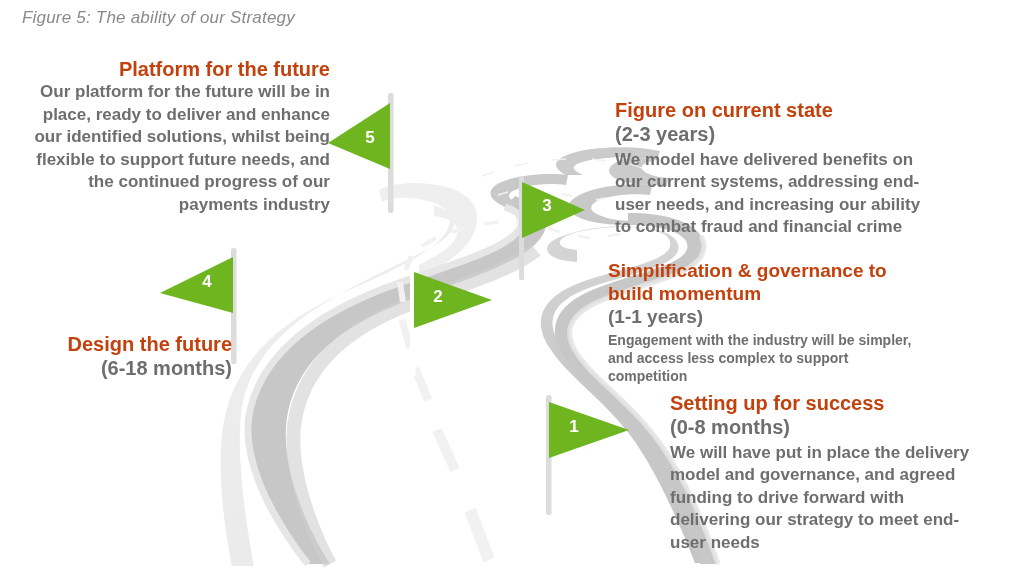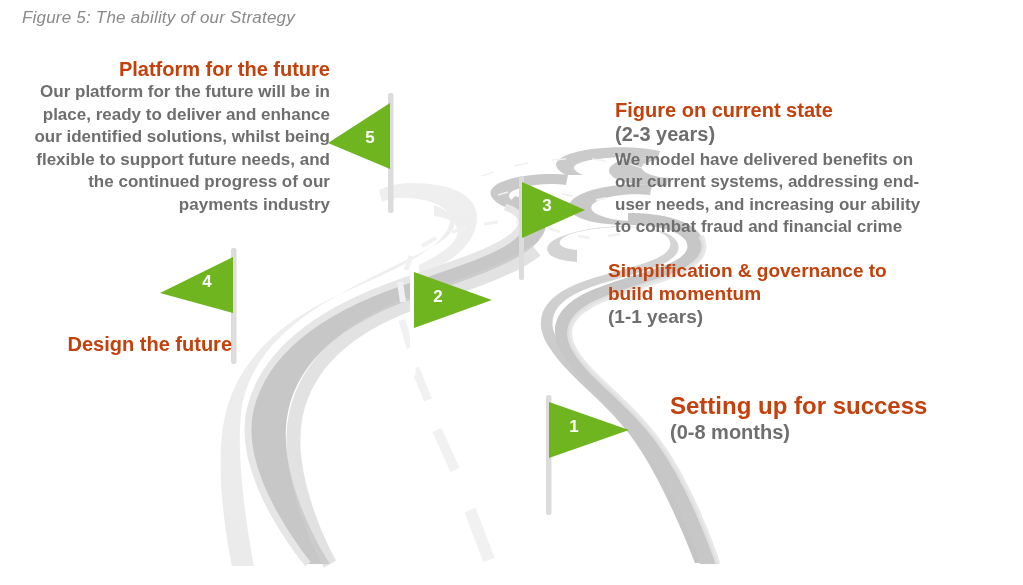--- a/index.html
+++ b/index.html
@@ -67,21 +67,21 @@
   #block-3{left:615px;top:98px;width:310px;}
   #block-3 .b-title{font-size:20px;}
   #block-3 .b-period{font-size:20px;}
 
   #block-2{left:572px;top:259px;width:320px;margin-left:36px;}
   #block-2 .b-title{font-size:19px;}
   #block-2 .b-period{font-size:19px;}
   #block-2 .b-body{font-size:14px;}
 
   #block-1{left:670px;top:391px;width:312px;}
-  #block-1 .b-title{font-size:24px;}
+  #block-1 .b-title{font-size:20px;}
   #block-1 .b-period{font-size:20px;}
 </style>
 </head>
 <body>
 
 <div id="figure-root">
 
   <div class="fig-caption">Figure 5: The ability of our Strategy</div>
 
   <div class="road-layer">
@@ -334,31 +334,34 @@
     <div class="flag-num" style="left:25px;top:27px;">1</div>
   </div>
 
   <div class="block align-right" id="block-5">
     <div class="b-title">Platform for the future</div>
     <div class="b-body">Our platform for the future will be in place, ready to deliver and enhance our identified solutions, whilst being flexible to support future needs, and the continued progress of our payments industry</div>
   </div>
 
   <div class="block align-right" id="block-4">
     <div class="b-title">Design the future</div>
+    <div class="b-period">(6-18 months)</div>
   </div>
 
   <div class="block align-left" id="block-3">
     <div class="b-title">Figure on current state</div>
     <div class="b-period">(2-3 years)</div>
     <div class="b-body">We model have delivered benefits on our current systems, addressing end-user needs, and increasing our ability to combat fraud and financial crime</div>
   </div>
 
   <div class="block align-left" id="block-2">
     <div class="b-title">Simplification &amp; governance to build momentum</div>
     <div class="b-period">(1-1 years)</div>
+    <div class="b-body">Engagement with the industry will be simpler, and access less complex to support competition</div>
   </div>
 
   <div class="block align-left" id="block-1">
     <div class="b-title">Setting up for success</div>
     <div class="b-period">(0-8 months)</div>
+    <div class="b-body">We will have put in place the delivery model and governance, and agreed funding to drive forward with delivering our strategy to meet end-user needs</div>
   </div>
 
 </div>
 
 </body></html>

